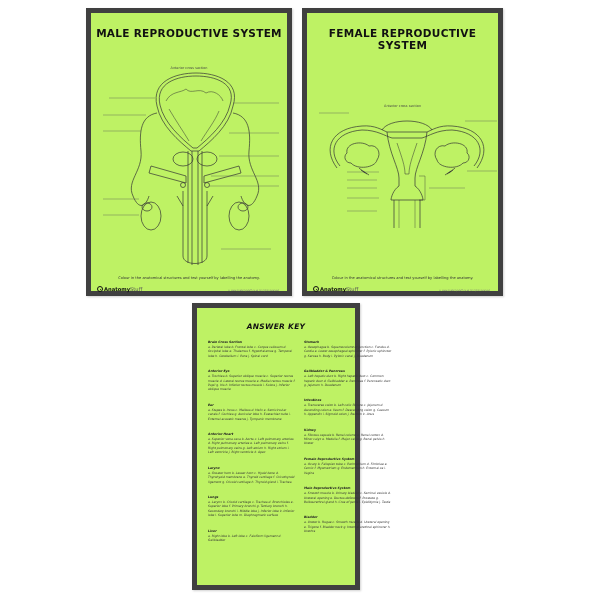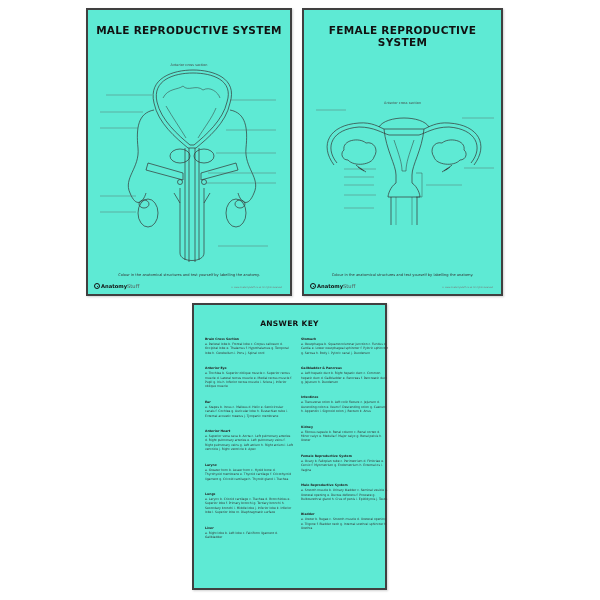--- a/index.html
+++ b/index.html
@@ -1,20 +1,20 @@
 <!DOCTYPE html>
 <html><head>
 <meta charset="utf-8">
 <style>
   html,body{margin:0;padding:0;background:#ffffff;}
   body{width:600px;height:600px;position:relative;overflow:hidden;font-family:"DejaVu Sans",sans-serif;color:#222;}
-  .sheet{position:absolute;background:#5eead4;border:2px solid #404040;box-shadow:1px 1px 2px rgba(0,0,0,0.18);box-sizing:border-box;padding-left:47px;}
+  .sheet{position:absolute;background:#bef264;border:5px solid #404040;box-shadow:1px 1px 2px rgba(0,0,0,0.18);box-sizing:border-box;padding-left:47px;}
   #male{left:86px;top:8px;width:206px;height:288px;}
   #female{left:302px;top:8px;width:201px;height:288px;}
-  #answers{left:192px;top:303px;width:195px;height:287px;}
+  #answers{left:192px;top:303px;width:168px;height:287px;font-style:italic;}
   .title{position:absolute;left:0;right:0;text-align:center;font-family:"DejaVu Sans",sans-serif;font-weight:bold;font-size:10.5px;letter-spacing:0.3px;color:#111;}
   .subtitle{position:absolute;left:0;right:0;text-align:center;font-size:3.4px;color:#444;}
   .footer-text{position:absolute;left:0;right:0;text-align:center;font-size:3.6px;color:#333;}
   .logo{position:absolute;font-size:5.2px;font-weight:bold;color:#111;display:flex;align-items:center;}
   .logo .ring{width:6px;height:6px;border:1px solid #111;border-radius:50%;margin-right:1px;box-sizing:border-box;position:relative;}
   .logo .ring:after{content:"";position:absolute;left:1.5px;top:1.5px;width:1.5px;height:1.5px;background:#111;border-radius:50%;}
   .logo .stuff{font-weight:normal;color:#555;}
   .copyright{position:absolute;font-size:2.2px;color:#777;}
   svg.diagram{position:absolute;}
   .ak-title{position:absolute;left:0;right:0;top:14px;text-align:center;font-weight:bold;font-size:7.5px;letter-spacing:0.3px;color:#111;}

